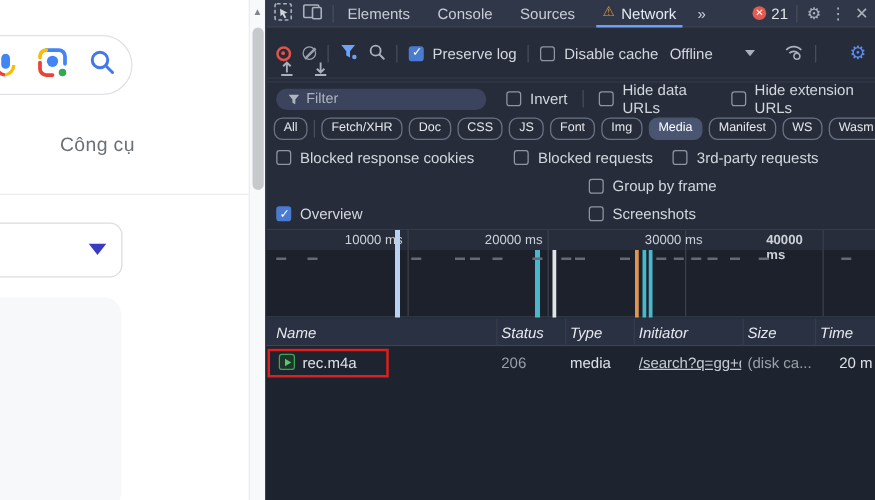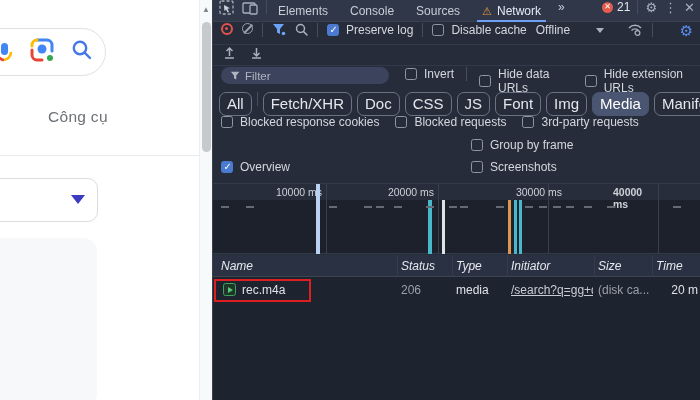--- a/index.html
+++ b/index.html
@@ -22,39 +22,39 @@
   .lp-card { position:absolute; left:-14px; top:238px; width:111px; height:170px;
              background:#f7f8f9; border-radius:14px; }
   .lp-scrollbar { position:absolute; left:199px; top:0; width:13px; height:400px;
                   background:#f8f9fa; border-left:1px solid #eceef0; }
   .lp-scroll-arrow { position:absolute; left:2px; top:5px; font-size:8px; color:#80868b; }
   .lp-scroll-thumb { position:absolute; left:2px; top:22px; width:9px; height:130px; background:#c7cacd; border-radius:5px; }
 
   
   .devtools { position:absolute; left:212px; top:0; width:488px; height:400px;
               background:#262c3a; color:#cfd3db; font-size:12px; border-left:1px solid #3a4150; }
-  .dt-row { position:absolute; left:0; width:488px; display:flex; align-items:flex-start; }
+  .dt-row { position:absolute; left:0; width:488px; display:flex; align-items:center; }
   .vdiv { width:1px; height:14px; background:#454d5e; flex:0 0 1px; }
 
   
   .tabbar { top:0; height:22px; background:#2f3749; border-bottom:1px solid #3a4150; gap:0; }
   .tb-icons { display:flex; align-items:center; gap:8px; padding:0 8px 0 6px; }
   .tab { padding:0 11px; height:22px; display:flex; align-items:center; gap:5px; color:#c8cdd6; cursor:default; }
   .tab.active { color:#e4ebf5; position:relative; }
   .tab.active::after { content:""; position:absolute; left:6px; right:6px; bottom:0; height:2px; background:#6f9ff2; }
   .warn-tri { color:#e8973c; font-size:11px; line-height:1; }
   .more-tabs { color:#c8cdd6; font-size:12px; padding:0 6px; letter-spacing:-1px; }
   .tb-right { margin-left:auto; display:flex; align-items:center; gap:7px; padding-right:6px; }
   .err-badge { display:flex; align-items:center; gap:4px; color:#e3e6eb; }
   .err-circle { width:11px; height:11px; border-radius:50%; background:#e35b4f; color:#fff; font-size:8px;
                 display:flex; align-items:center; justify-content:center; line-height:1; }
   .icon-btn { color:#aab1bc; font-size:13px; line-height:1; }
 
   
-  .toolbar2 { top:23px; height:22px; gap:9px; padding-left:8px; border-bottom:1px solid #323949; }
+  .toolbar2 { top:23px; height:40px; gap:9px; padding-left:8px; border-bottom:1px solid #323949; }
   .rec-btn { width:12px; height:12px; border:2.5px solid #e0544a; border-radius:50%; position:relative; }
   .rec-btn::after { content:""; position:absolute; left:2px; top:2px; width:3px; height:3px; border-radius:50%; background:#e0544a; }
   .clear-btn { width:11px; height:11px; border:1.5px solid #9aa1ad; border-radius:50%; position:relative; }
   .clear-btn::after { content:""; position:absolute; left:-1px; top:4px; width:12px; height:1.5px; background:#9aa1ad; transform:rotate(-45deg); }
   .cb { width:12px; height:12px; border:1.4px solid #8f96a3; border-radius:2.5px; background:transparent; flex:0 0 12px; }
   .cb.checked { background:#4a7bd0; border-color:#4a7bd0; position:relative; }
   .cb.checked::after { content:"✓"; position:absolute; left:1.5px; top:-1.5px; color:#fff; font-size:10px; }
   .lbl { color:#d3d7de; }
   .throttle { display:flex; align-items:center; gap:26px; color:#d3d7de; }
   .sel-caret { width:0; height:0; border-left:4px solid transparent; border-right:4px solid transparent; border-top:5px solid #aab1bc; }
@@ -65,21 +65,21 @@
   
   .filterrow { top:67px; height:24px; gap:0; padding-left:8px; }
   .filter-pill { width:168px; height:17px; background:#3b445c; border:none; border-radius:9px;
                  color:#e2e5ea; font-size:11.5px; padding:0 8px 0 24px; outline:none; }
   .filter-pill::placeholder { color:#aeb4c0; }
   .pill-wrap { position:relative; }
   .pill-funnel { position:absolute; left:9px; top:3px; }
 
   
   .chiprow { top:92px; height:22px; gap:5px; padding-left:6px; }
-  .chip { padding:2px 7px; border:1px solid #6b7383; border-radius:7px; color:#e4e7ec; font-size:15px; line-height:1.2; white-space:nowrap; }
+  .chip { padding:2px 7px; border:1px solid #6b7383; border-radius:7px; color:#e4e7ec; font-size:10px; line-height:1.2; white-space:nowrap; }
   .chip.selected { background:#4a5671; border-color:#4a5671; color:#fff; }
 
   
   .ckrow1 { top:115px; height:22px; gap:8px; padding-left:8px; }
   .ckrow2 { top:138px; height:22px; padding-left:8px; }
   .ckrow3 { top:160px; height:22px; padding-left:8px; }
   .ck-item { display:flex; align-items:center; gap:7px; }
   .col2 { position:absolute; left:258px; display:flex; align-items:center; gap:7px; }
 
   
@@ -293,21 +293,21 @@
       <span class="chip">WS</span>
       <span class="chip">Wasm</span>
 
     </div>
 
     <div class="dt-row ckrow1">
       <span class="ck-item">
         <span class="cb"></span>
         <span class="lbl">Blocked response cookies</span>
       </span>
-      <span class="ck-item" style="margin-left:8px;">
+      <span class="ck-item" style="margin-left:24px;">
         <span class="cb"></span>
         <span class="lbl">Blocked requests</span>
       </span>
       <span class="ck-item" style="margin-left:8px;">
         <span class="cb"></span>
         <span class="lbl">3rd-party requests</span>
       </span>
     </div>
 
     <div class="dt-row ckrow2">

